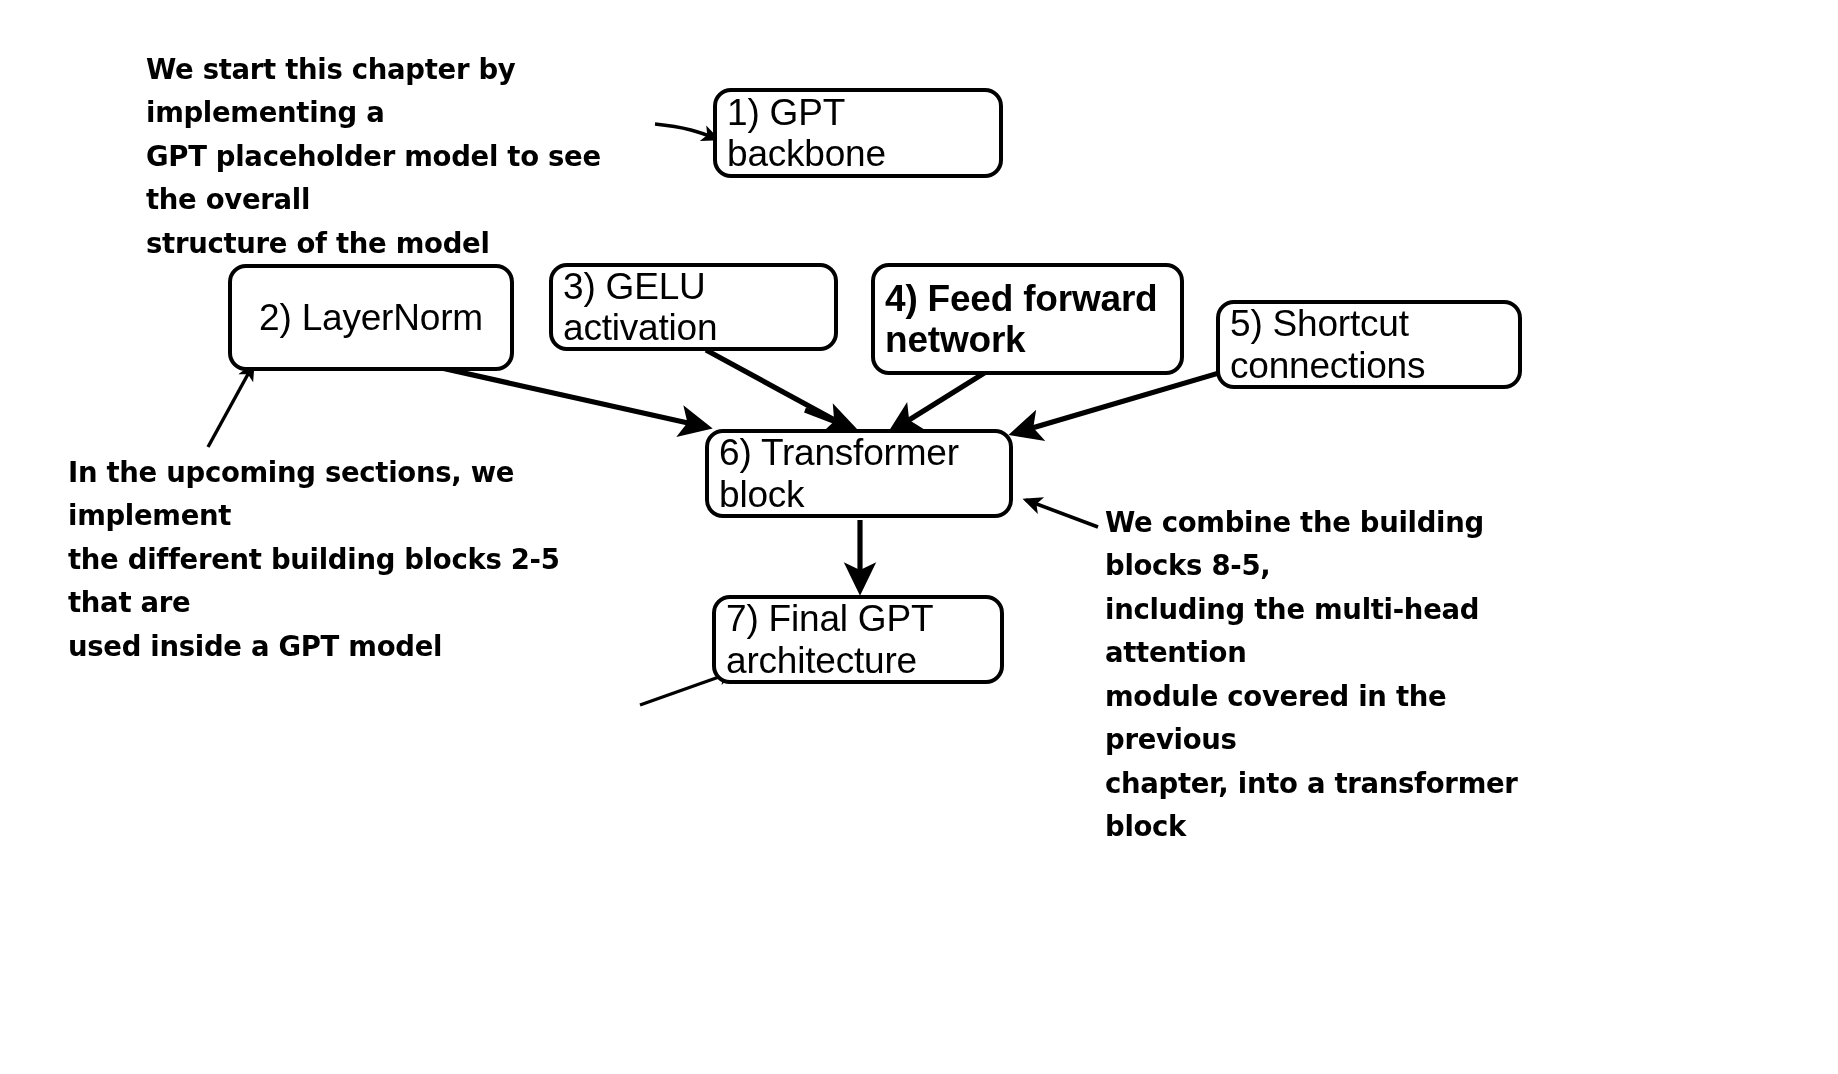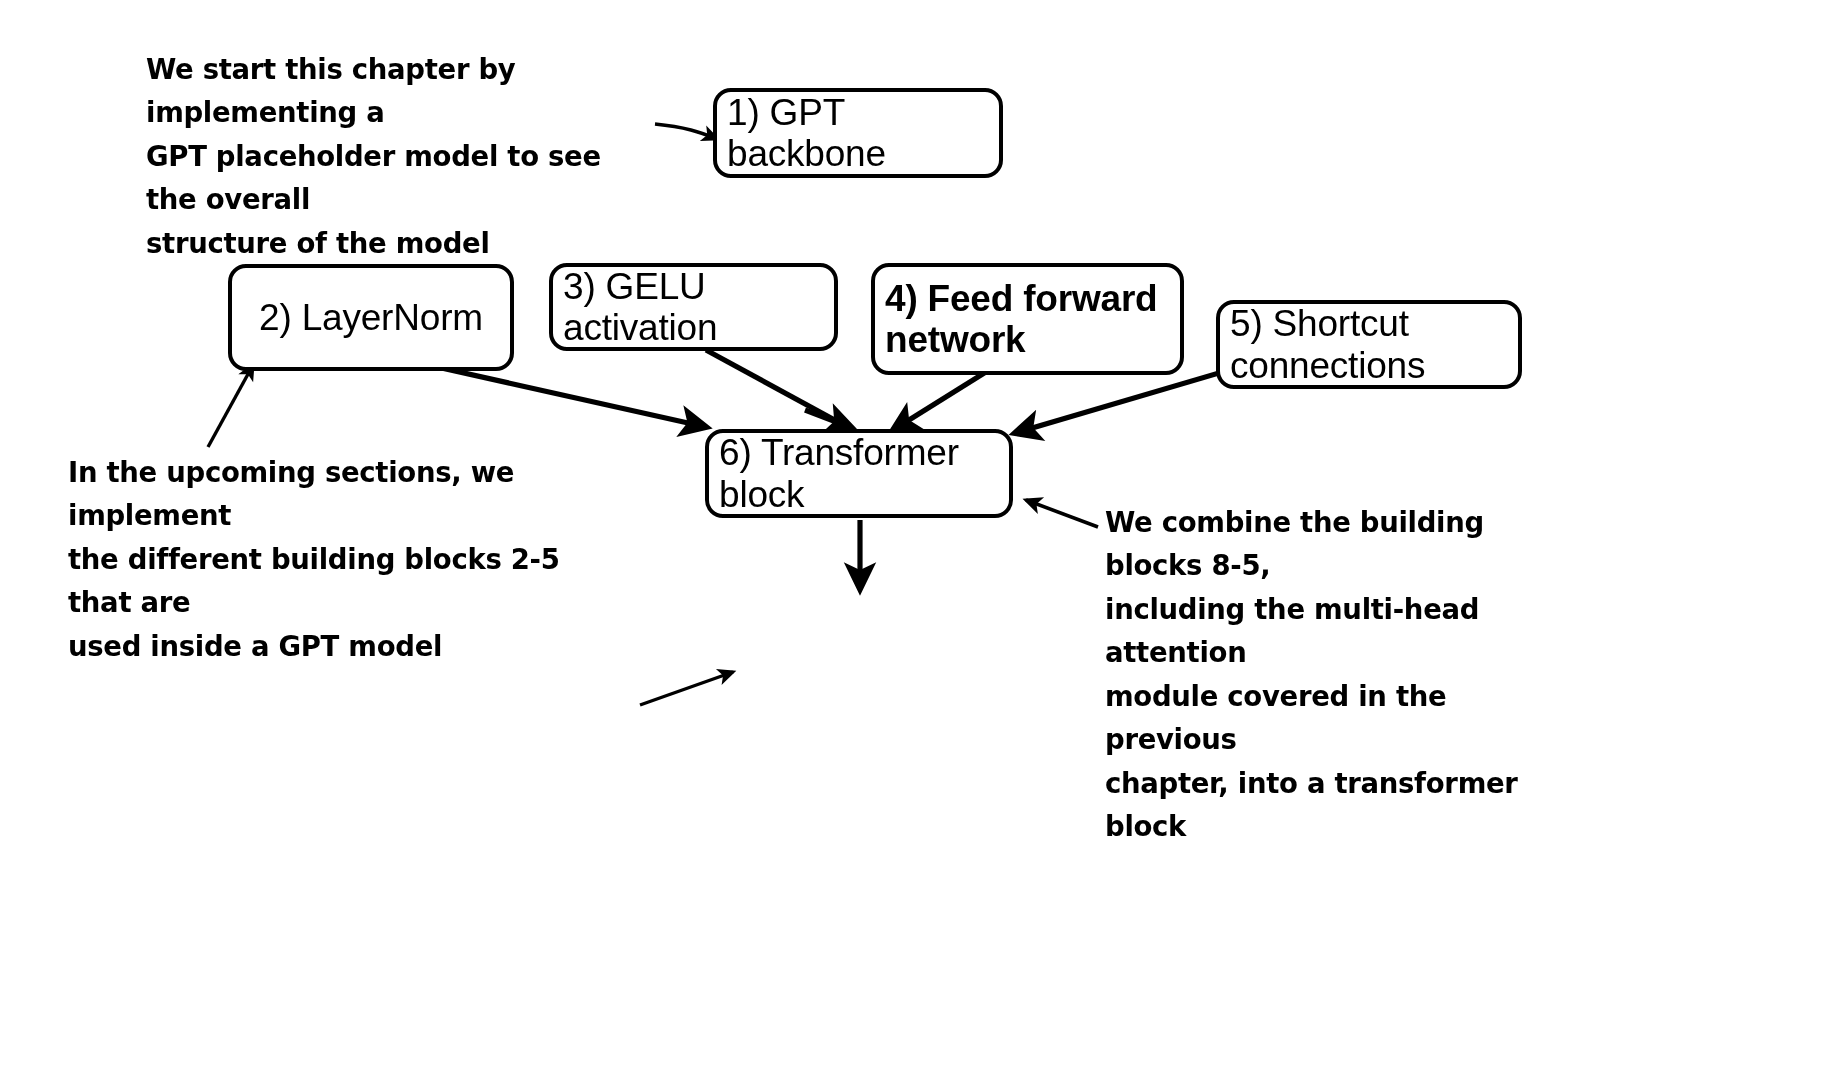--- a/index.html
+++ b/index.html
@@ -96,20 +96,22 @@
 
   <div class="node" style="left:871px; top:263px; width:313px; height:112px;font-weight:bold;">4) Feed forward
 network</div>
 
   <div class="node" style="left:1216px; top:264px; width:306px; height:89px;margin-top:36px;">5) Shortcut
 connections</div>
 
   <div class="node" style="left:705px; top:429px; width:308px; height:89px;">6) Transformer
 block</div>
 
+  <div class="node" style="left:712px; top:595px; width:292px; height:89px;">7) Final GPT
+architecture</div>
 
   <div class="note" style="left:146px; top:48px; width:500px;">We start this chapter by implementing a
 GPT placeholder model to see the overall
 structure of the model</div>
 
   <div class="note" style="left:68px; top:451px; width:510px;">In the upcoming sections, we implement
 the different building blocks 2-5 that are
 used inside a GPT model</div>
 
   <div class="note" style="left:1105px; top:501px; width:450px;">We combine the building blocks 8-5,

